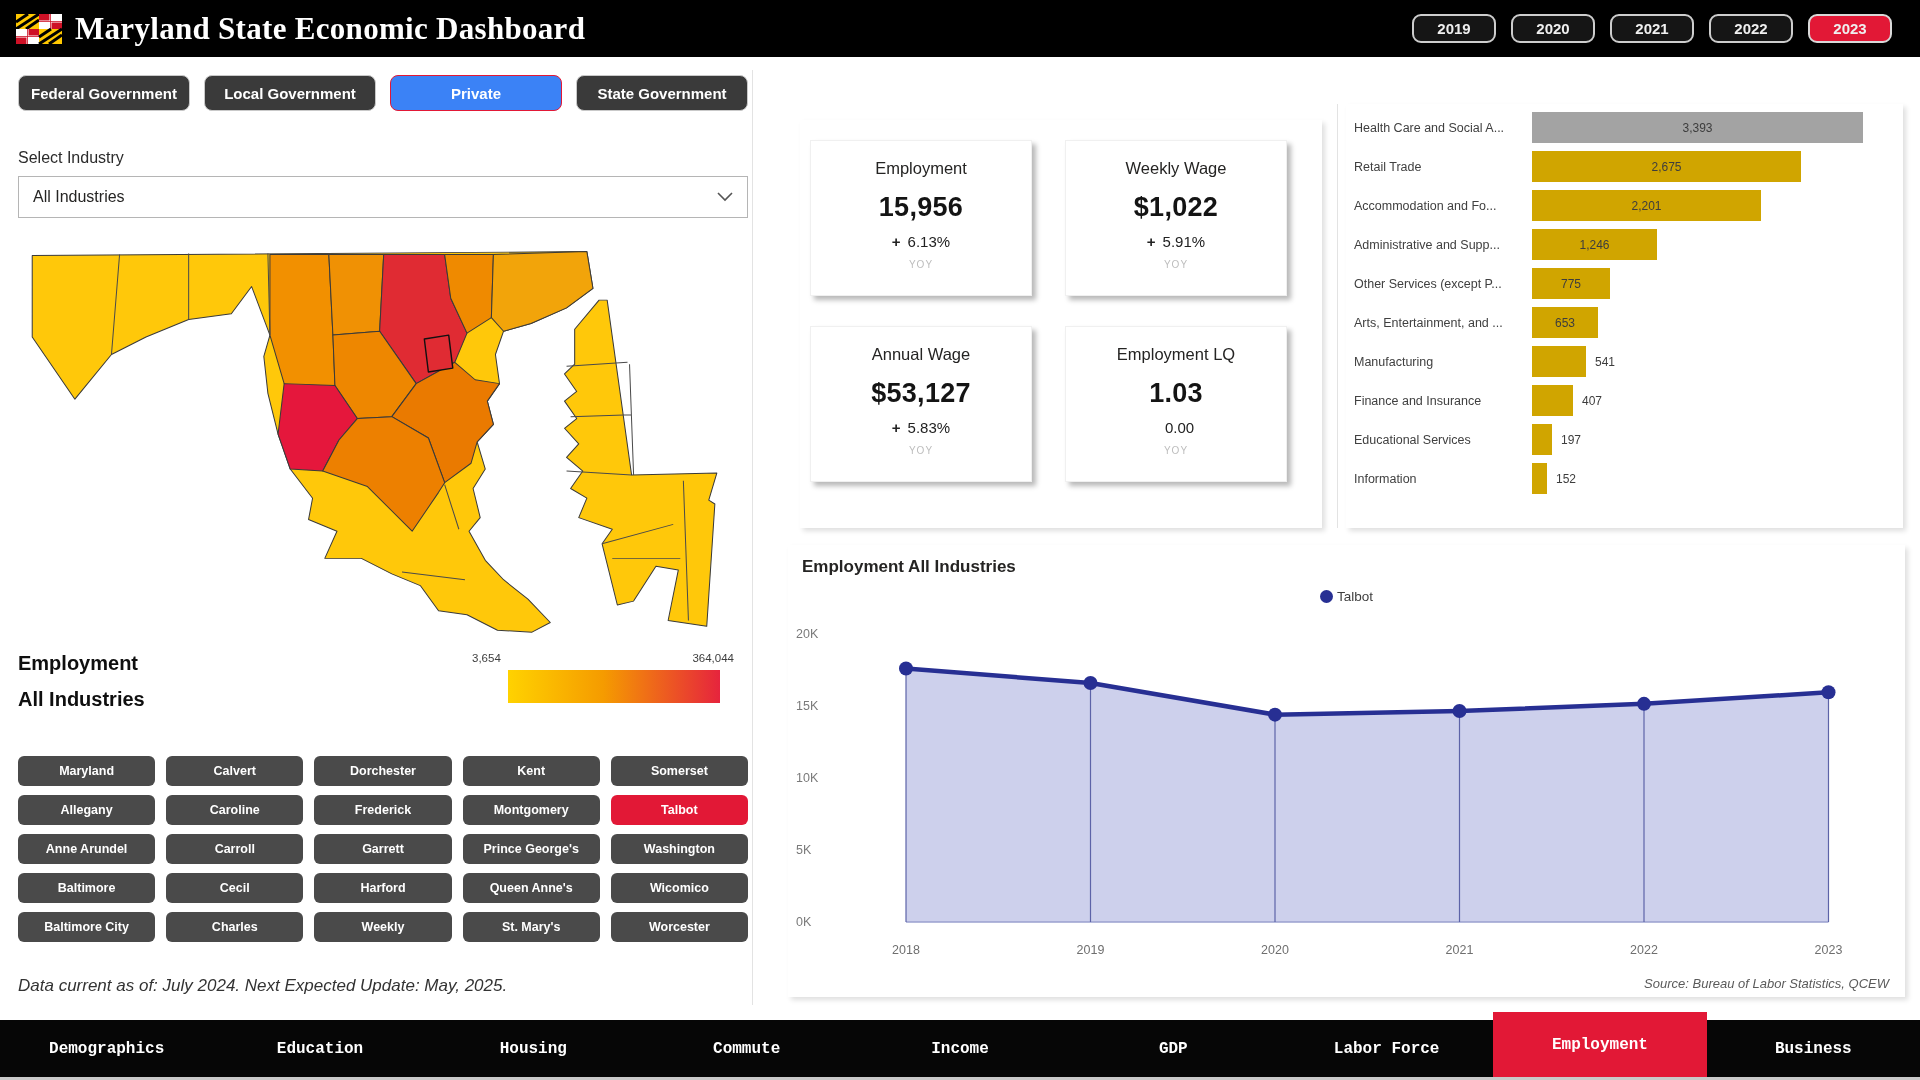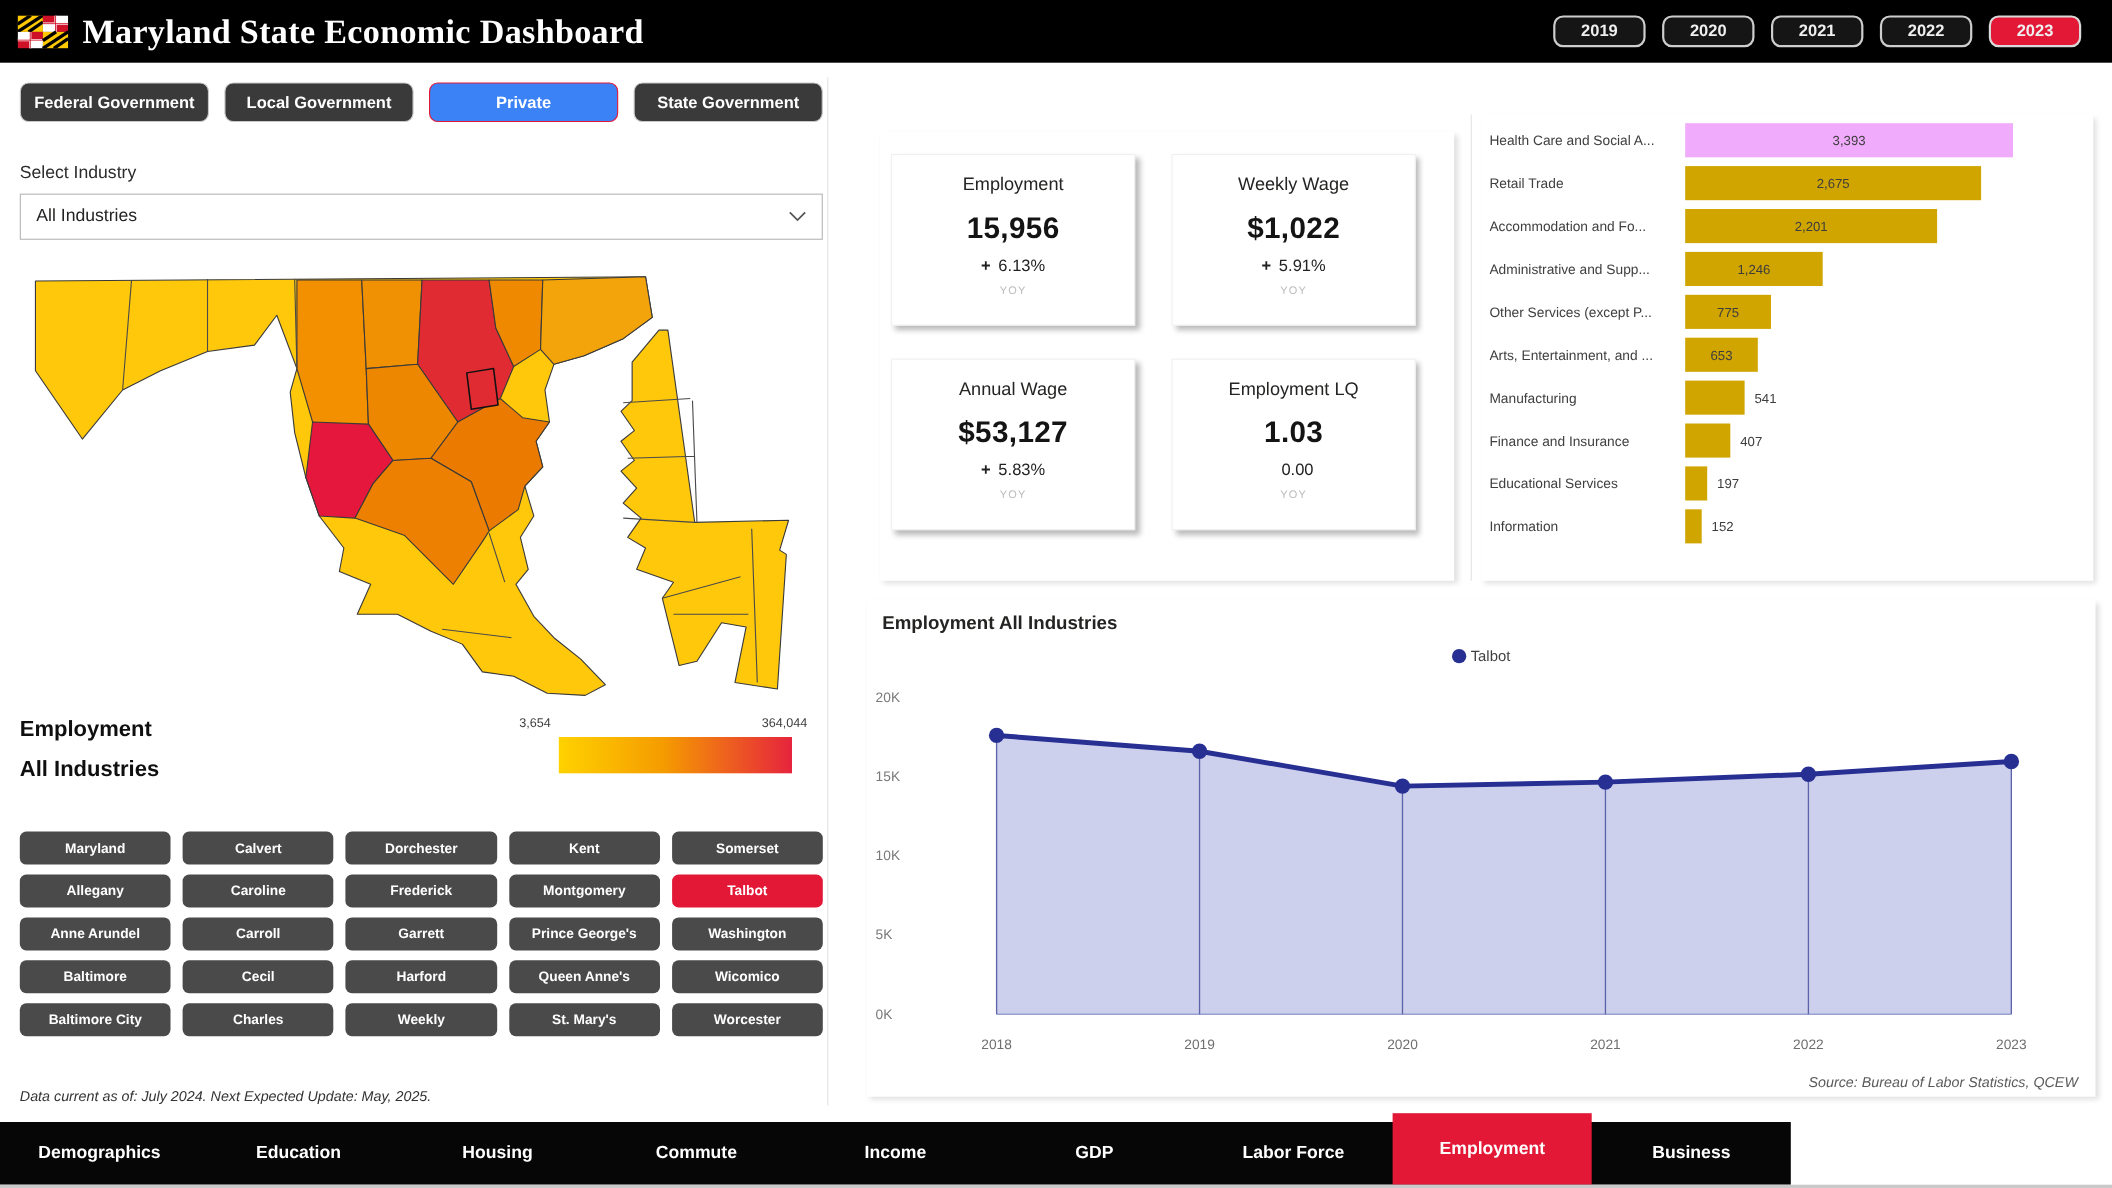--- a/index.html
+++ b/index.html
@@ -24,21 +24,21 @@
   .dropdown{margin-top:9px;height:40px;border:1px solid #b5b5b5;background:#fff;display:flex;align-items:center;justify-content:space-between;padding:0 14px;font-size:16px;color:#252423;cursor:pointer;}
   .map-wrap{margin-top:20px;height:400px;}
   .legend-row{margin-top:14px;display:flex;justify-content:space-between;}
   .legend-titles div{font-size:20px;font-weight:700;color:#0f0f0f;margin-bottom:13px;}
   .legend-scale{width:212px;margin-right:28px;}
   .minmax{display:flex;justify-content:space-between;width:262px;margin-left:-36px;font-size:11.5px;color:#3d3d3d;}
   .gradient-bar{margin-top:6px;height:33px;background:linear-gradient(90deg,#FFD200 0%,#F59B00 45%,#E6243D 100%);}
   .county-grid{margin-top:32px;display:grid;grid-template-columns:repeat(5,1fr);gap:9px 11px;}
   .county-btn{height:30px;background:#4A4A4A;border-radius:6px;color:#fff;font-weight:700;font-size:12.5px;display:flex;align-items:center;justify-content:center;cursor:pointer;}
   .county-btn.selected{background:#E21836;}
-  .note{margin-top:47px;font-style:italic;font-size:13px;color:#333;}
+  .note{margin-top:34px;font-style:italic;font-size:17px;color:#333;}
 
   
   .divider-v1{position:absolute;left:752px;top:70px;width:1px;height:935px;background:#e3e3e3;}
   .divider-v2{position:absolute;left:1337px;top:104px;width:1px;height:424px;background:#e3e3e3;}
 
   
   .kpi-panel{position:absolute;left:800px;top:120px;width:522px;height:408px;background:#fff;box-shadow:3px 3px 5px rgba(0,0,0,.13);}
   .kpi-grid{display:grid;grid-template-columns:222px 222px;gap:30px 33px;padding:20px 0 0 10px;}
   .kpi-card{width:222px;height:156px;background:#fff;border:1px solid #f0f0f0;box-shadow:4px 4px 5px rgba(0,0,0,.28);text-align:center;box-sizing:border-box;padding-top:18px;}
   .kpi-title{font-size:16.5px;color:#252423;}
@@ -59,21 +59,21 @@
   
   .line-panel{position:absolute;left:788px;top:545px;width:1117px;height:452px;background:#fff;box-shadow:3px 3px 5px rgba(0,0,0,.13);}
   .line-title{position:absolute;left:14px;top:12px;font-size:17px;font-weight:700;color:#252423;}
   .line-legend{position:absolute;top:44px;left:0;right:0;display:flex;justify-content:center;align-items:center;gap:4px;}
   .legend-dot{width:13px;height:13px;border-radius:50%;background:#272F93;}
   .legend-label{font-size:13.5px;color:#3f3f3f;}
   .linechart{position:absolute;left:0;top:42px;}
   .source{position:absolute;right:16px;bottom:6px;font-style:italic;font-size:13px;color:#5a5a5a;}
 
   
-  .bottom-nav{position:absolute;left:0;top:1020px;width:1628px;height:57px;background:#060606;display:flex;}
+  .bottom-nav{position:absolute;left:0;top:1020px;width:1920px;height:57px;background:#060606;display:flex;font-family:Liberation Mono, monospace;}
   .nav-item{flex:1;display:flex;align-items:center;justify-content:center;color:#fff;font-weight:700;font-size:16px;height:57px;cursor:pointer;}
   .nav-item.active{background:#E21836;height:65px;margin-top:-8px;}
   .bottom-strip{position:absolute;left:0;top:1077px;width:1920px;height:3px;background:#c9c9c9;}
 </style>
 </head>
 <body>
 
 <div class="page">
 
   <header class="topbar">
@@ -216,21 +216,21 @@
         <div class="kpi-delta"><span class="pfx"></span><span>0.00</span></div>
         <div class="kpi-caption">YOY</div>
       </div>
     </div>
   </section>
 
   <section class="bar-panel" id="barChart">
       <div class="bar-row">
         <div class="bar-label">Health Care and Social A...</div>
         <div class="bar-track">
-          <div class="bar" style="width: 298px; background: #f0abfc;">
+          <div class="bar" style="width: 331px; background: #a3a3a3;">
             <span class="bar-val">3,393</span>
           </div>
         </div>
       </div>
       <div class="bar-row">
         <div class="bar-label">Retail Trade</div>
         <div class="bar-track">
           <div class="bar" style="width: 269px; background: rgb(208, 165, 0);">
             <span class="bar-val">2,675</span>
           </div>

